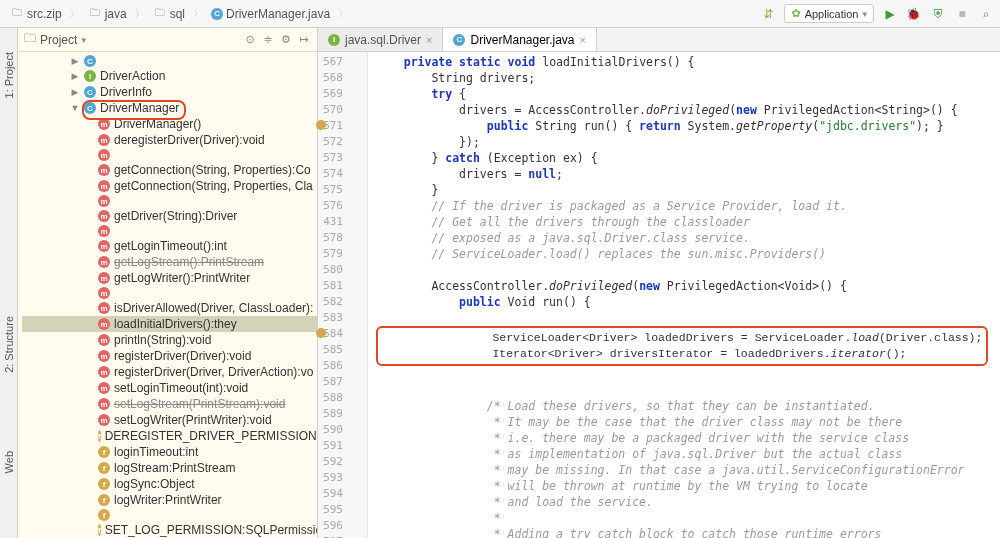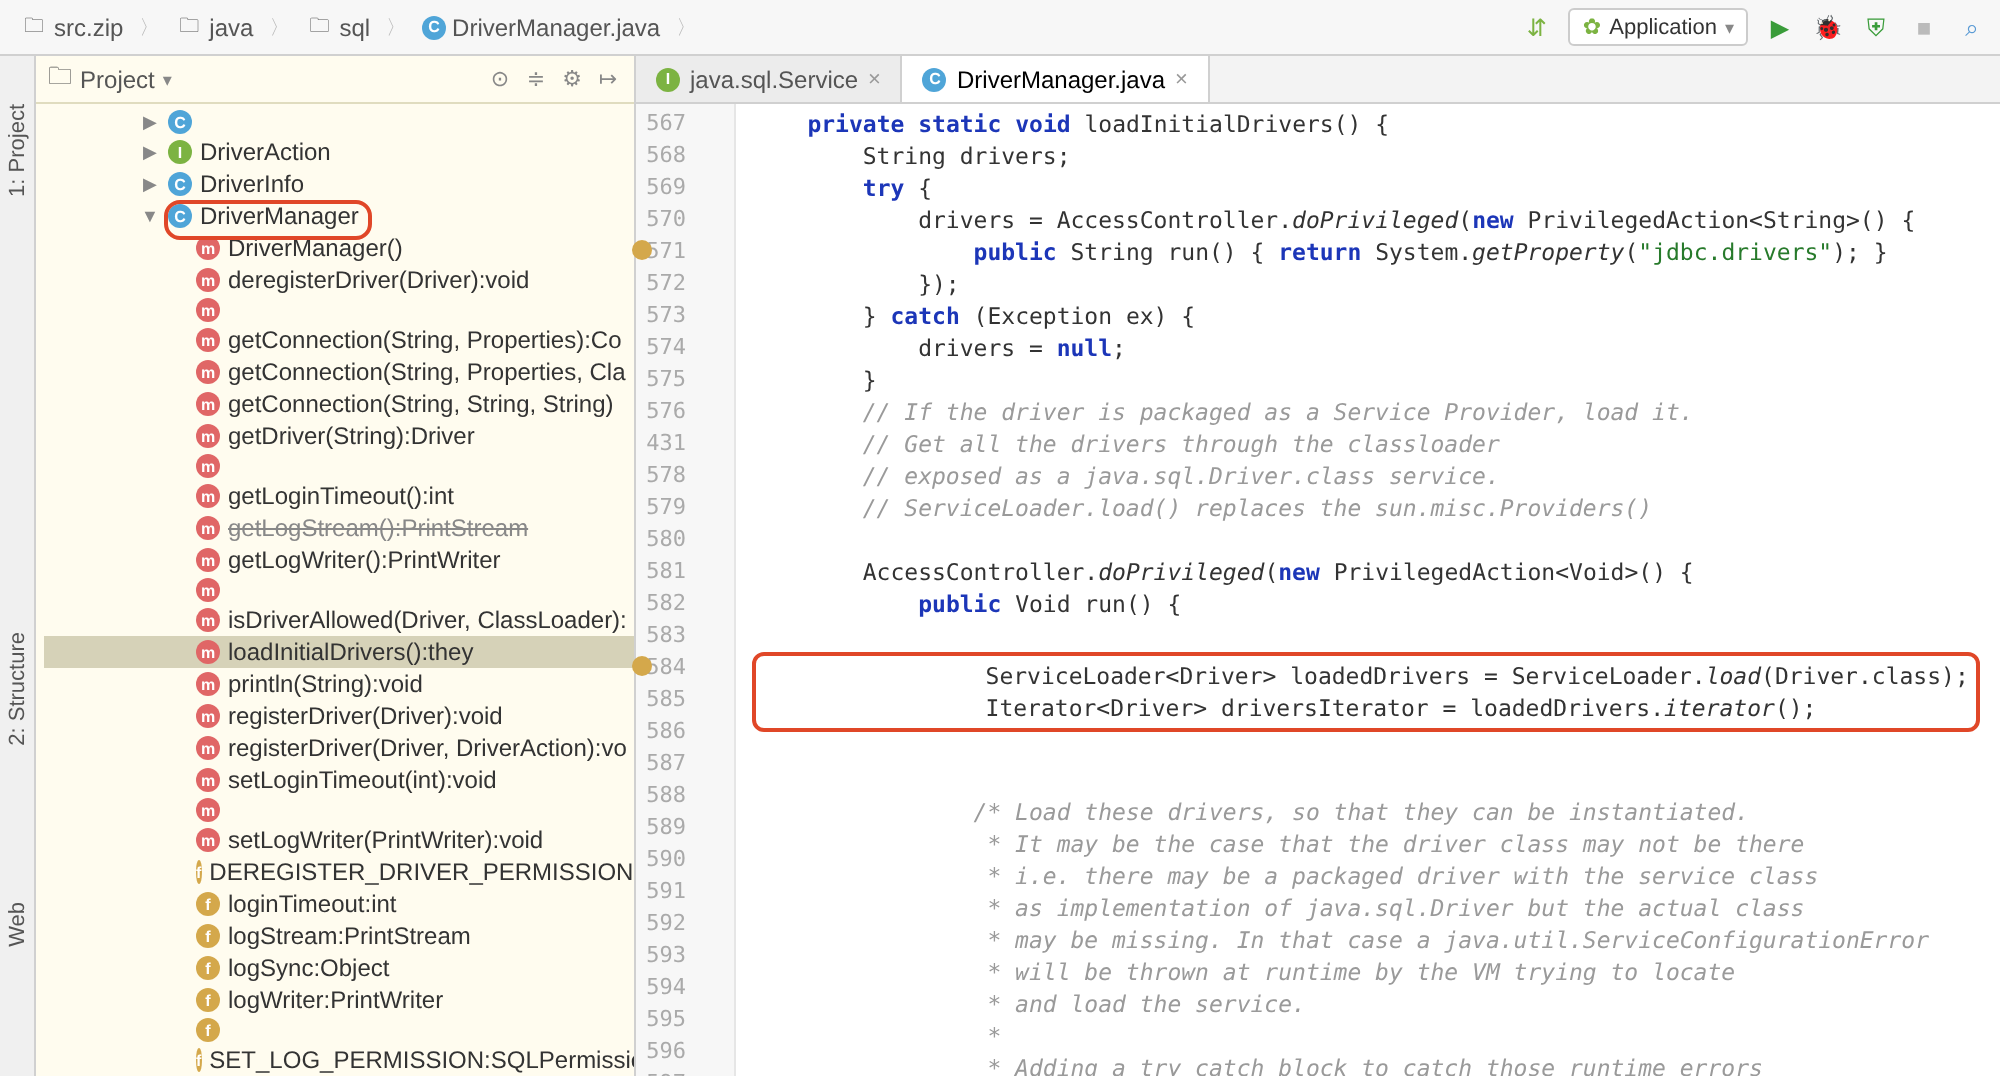--- a/index.html
+++ b/index.html
@@ -50,21 +50,21 @@
 .editor-body { flex:1; display:flex; min-height:0; }
 .gutter { width:50px; background:#f7f7f7; border-right:1px solid #e6e6e6; text-align:right; padding:2px 24px 0 0; color:#aaa; font-family:Menlo,Consolas,monospace; font-size:11px; line-height:16px; }
 .gutter .gl { height:16px; position:relative; }
 .marker { position:absolute; left:-2px; top:2px; width:10px; height:10px; }
 .mark-warn { background:#d4a84b; border-radius:50%; }
 .code { flex:1; overflow:auto; font-family:Menlo,Consolas,monospace; font-size:11.5px; line-height:16px; padding:2px 0 0 8px; white-space:pre; color:#333; position:relative; }
 .kw { color:#1c36b8; font-weight:bold; }
 .str { color:#277a2b; }
 .com { color:#9a9a9a; font-style:italic; }
 .ital { font-style:italic; }
-.hl-box { border:2px solid #e04728; border-radius:6px; padding:2px 4px; display:inline-block; }
+.hl-box { border:2px solid #e04728; border-radius:6px; padding:2px 4px; display:inline-block;font-family:Liberation Mono, monospace; }
 </style>
 </head>
 <body>
 
 <div class="ide">
 
   <div class="topbar">
     <div class="breadcrumb">
       <span class="bc-item">
           <span class="ticon">🗀</span>
@@ -160,21 +160,20 @@
           <div class="tnode ind3">
             <span class="circle-m">m</span>
             <span class="">getConnection(String, Properties):Co</span>
           </div>
           <div class="tnode ind3">
             <span class="circle-m">m</span>
             <span class="">getConnection(String, Properties, Cla</span>
           </div>
           <div class="tnode ind3">
             <span class="circle-m">m</span>
-            <span class="">getConnection(String, String, String)</span>
           </div>
           <div class="tnode ind3">
             <span class="circle-m">m</span>
             <span class="">getDriver(String):Driver</span>
           </div>
           <div class="tnode ind3">
             <span class="circle-m">m</span>
           </div>
           <div class="tnode ind3">
             <span class="circle-m">m</span>
@@ -210,20 +209,21 @@
           <div class="tnode ind3">
             <span class="circle-m">m</span>
             <span class="">registerDriver(Driver, DriverAction):vo</span>
           </div>
           <div class="tnode ind3">
             <span class="circle-m">m</span>
             <span class="">setLoginTimeout(int):void</span>
           </div>
           <div class="tnode ind3">
             <span class="circle-m">m</span>
+            <span class="strike">setLogStream(PrintStream):void</span>
           </div>
           <div class="tnode ind3">
             <span class="circle-m">m</span>
             <span class="">setLogWriter(PrintWriter):void</span>
           </div>
           <div class="tnode ind3">
             <span class="circle-f">f</span>
             <span class="">DEREGISTER_DRIVER_PERMISSION:S</span>
           </div>
           <div class="tnode ind3">
@@ -249,21 +249,21 @@
             <span class="circle-f">f</span>
             <span class="">SET_LOG_PERMISSION:SQLPermissio</span>
           </div>
         </div>
     </div>
 
     <div class="editor-area">
       <div class="tabs">
         <div class="tab">
           <span class="circle-i">I</span>
-          <span>java.sql.Service</span>
+          <span>java.sql.Driver</span>
           <span class="tab-close">×</span>
         </div>
         <div class="tab active">
           <span class="circle-c">C</span>
           <span>DriverManager.java</span>
           <span class="tab-close">×</span>
         </div>
       </div>
       <div class="editor-body">
         <div class="gutter" id="gutter">

